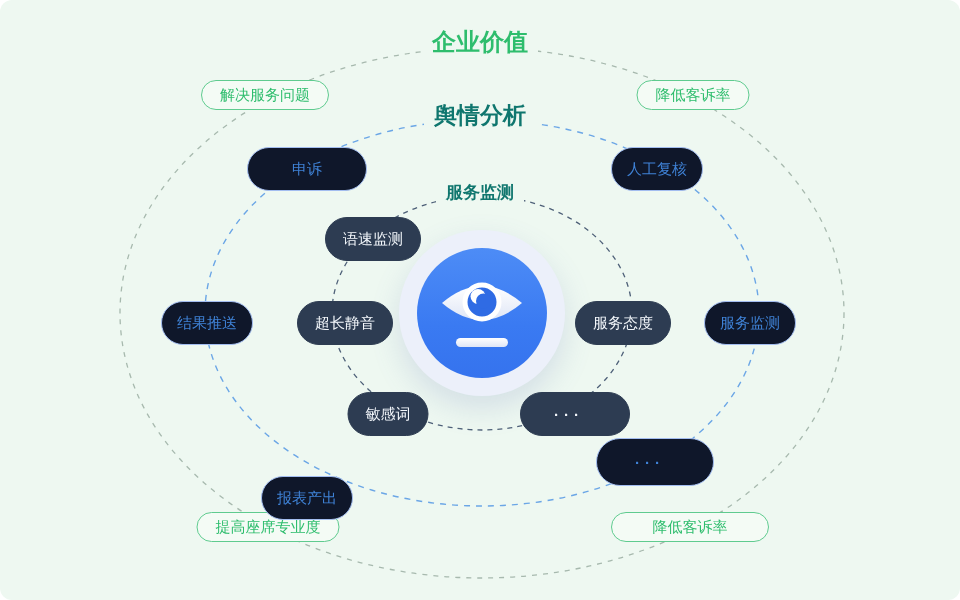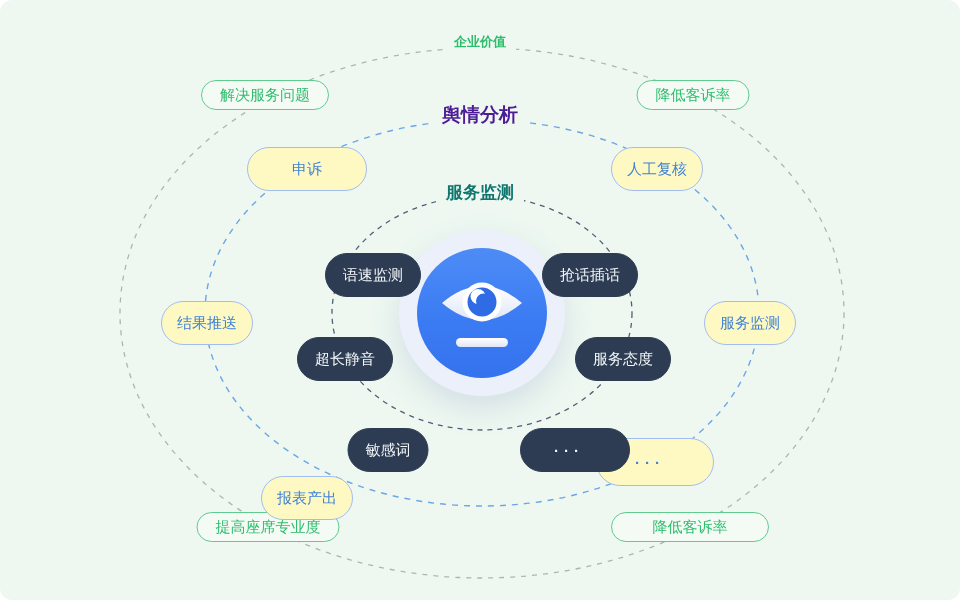--- a/index.html
+++ b/index.html
@@ -12,34 +12,33 @@
   .node{
     position:absolute;transform:translate(-50%,-50%);
     display:flex;align-items:center;justify-content:center;
     white-space:nowrap;border-radius:999px;font-size:15px;z-index:2;
   }
   .node-green{
     height:28px;padding:0 18px;background:#f4fbf5;
     border:1px solid #5fcb8f;color:#2ebd6d;
   }
   .node-blue{
-    height:34px;padding:4px 15px;background:#fef9c3;
+    height:34px;padding:4px 15px;background:#0f172a;
     border:1px solid #a3bdf0;color:#3f82d6;
   }
   .node-dark{
     height:34px;padding:4px 17px;background:#2d3c52;color:#f3f7fb;
     border:1px solid #2d3c52;
-    margin-top:36px;
   }
   .ring-title{
     position:absolute;transform:translate(-50%,-50%);z-index:2;
     font-weight:700;background:#eef8f1;padding:2px 10px;white-space:nowrap;
   }
-  .title-green{color:#2ebd6d;font-size:13px;}
-  .title-blue{color:#4c1d95;font-size:19px;}
+  .title-green{color:#2ebd6d;font-size:24px;}
+  .title-blue{color:#0f766e;font-size:23px;}
   .title-dark{color:#0f766e;font-size:17px;}
   .center-outer{
     position:absolute;left:482px;top:313px;width:166px;height:166px;
     transform:translate(-50%,-50%);border-radius:50%;z-index:1;
     background:#ecf0fa;
     box-shadow:0 12px 30px rgba(90,110,180,0.18);
     display:flex;align-items:center;justify-content:center;
   }
   .center-inner{
     width:130px;height:130px;border-radius:50%;
@@ -69,21 +68,20 @@
   <div class="node node-green" style="left:690px;top:527px;min-width:120px;">降低客诉率</div>
 
   <div class="node node-blue" style="left:307px;top:169px;min-width:88px;">申诉</div>
   <div class="node node-blue" style="left:657px;top:169px;">人工复核</div>
   <div class="node node-blue" style="left:207px;top:323px;">结果推送</div>
   <div class="node node-blue" style="left:750px;top:323px;">服务监测</div>
   <div class="node node-blue" style="left:307px;top:462px;margin-top:36px;">报表产出</div>
   <div class="node node-blue dots" style="left:655px;top:462px;min-width:96px;height:38px;">···</div>
 
   <div class="node node-dark" style="left:373px;top:239px;">语速监测</div>
-  <div class="node node-dark" style="left:590px;top:239px;">抢话插话</div>
   <div class="node node-dark" style="left:345px;top:323px;">超长静音</div>
   <div class="node node-dark" style="left:623px;top:323px;">服务态度</div>
   <div class="node node-dark" style="left:388px;top:414px;">敏感词</div>
   <div class="node node-dark dots" style="left:575px;top:414px;min-width:86px;">···</div>
 
   <div class="center-outer">
     <div class="center-inner">
       <svg width="88" height="82" viewBox="0 0 88 82">
         <defs>
           <linearGradient id="eyeG" x1="0" y1="0" x2="0" y2="1">

